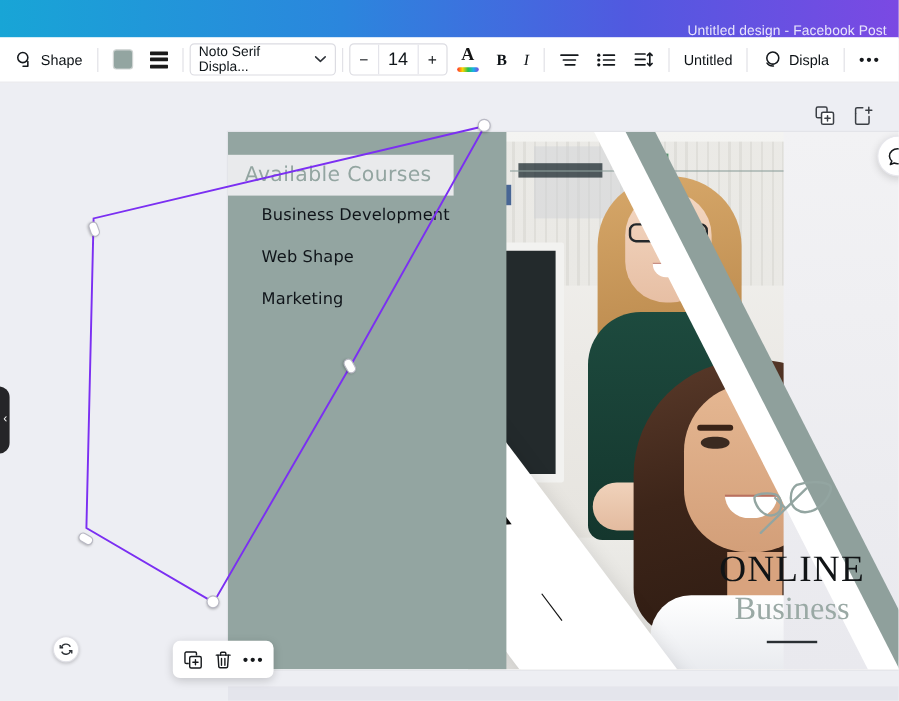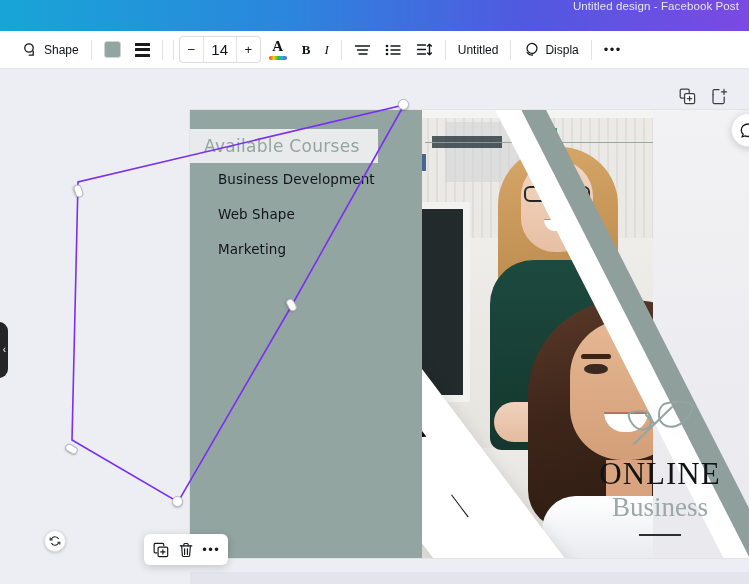--- a/index.html
+++ b/index.html
@@ -8,32 +8,32 @@
     overflow: hidden;
     font-family: "Liberation Sans", sans-serif;
     background: #edeef3;
   }
   #app { position: relative; width: 749px; height: 584px; overflow: hidden; }
 
   
   .topbar {
     position: absolute; left: 0; top: 0; width: 749px; height: 32px;
     background: linear-gradient(90deg, #18a5d6 0%, #2b86dd 38%, #5159e0 70%, #7b49e3 100%);
-    display: flex; align-items: flex-start; justify-content: flex-end;
+    display: flex; align-items: flex-end; justify-content: flex-end;
   }
   .doc-title {
     color: #e7e4fb; font-size: 11.5px; letter-spacing: .1px;
     padding-right: 10px; white-space: nowrap;
   }
 
   
   .toolbar {
     position: absolute; left: 0; top: 31px; width: 749px; height: 38px;
     background: #ffffff; display: flex; align-items: center;
-    padding: 0 16px; gap: 0px;
+    padding: 0 6px; gap: 0px;
     border-bottom: 1px solid #e6e6ea;
   }
   .tb-item {
     display: flex; align-items: center; gap: 5px;
     height: 28px; padding: 0 7px; border-radius: 4px;
     font-size: 12px; color: #0d1216; white-space: nowrap;
     cursor: pointer;
   }
   .tb-sep { width: 1px; height: 20px; background: #e2e2e7; margin: 0 5px; flex: none; }
 
@@ -360,20 +360,28 @@
     <div class="tb-item">
       <span class="lines-icon">
           <i></i>
           <i></i>
           <i></i>
         </span>
     </div>
 
     <div class="tb-sep"></div>
 
+    <div class="font-select">
+      <span>Noto Serif Displa...</span>
+      <span class="chev">
+        <svg class="svgic" width="10" height="7" viewBox="0 0 10 7" fill="none">
+          <path d="M1 1.4 5 5.2 9 1.4" stroke="#30343a" stroke-width="1.3" stroke-linecap="round" stroke-linejoin="round"></path>
+        </svg>
+      </span>
+    </div>
 
     <div class="tb-sep"></div>
 
     <div class="size-group">
       <div class="size-btn">−</div>
       <div class="size-val">14</div>
       <div class="size-btn">+</div>
     </div>
 
     <div class="tb-item">

